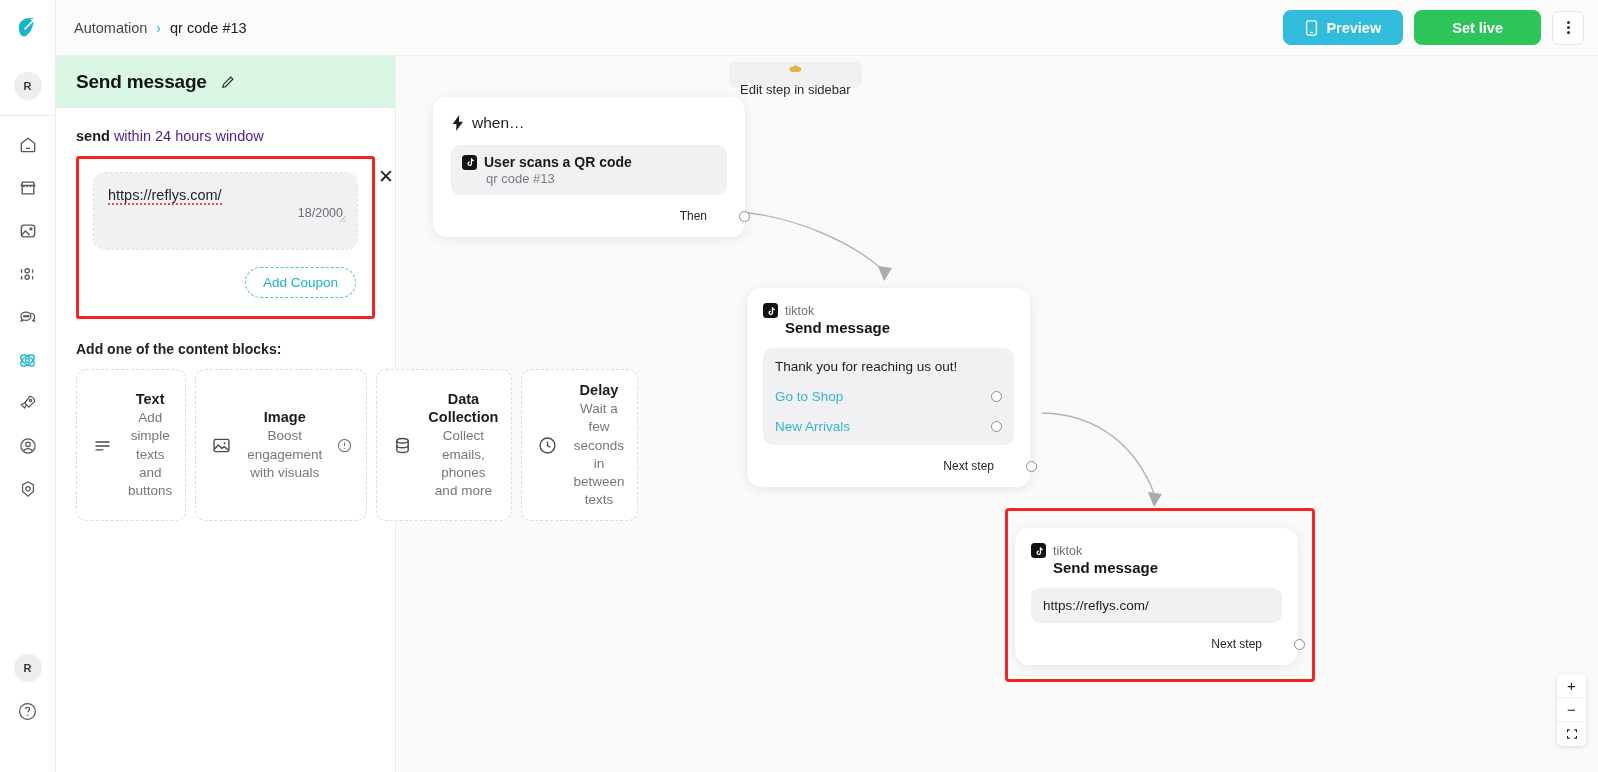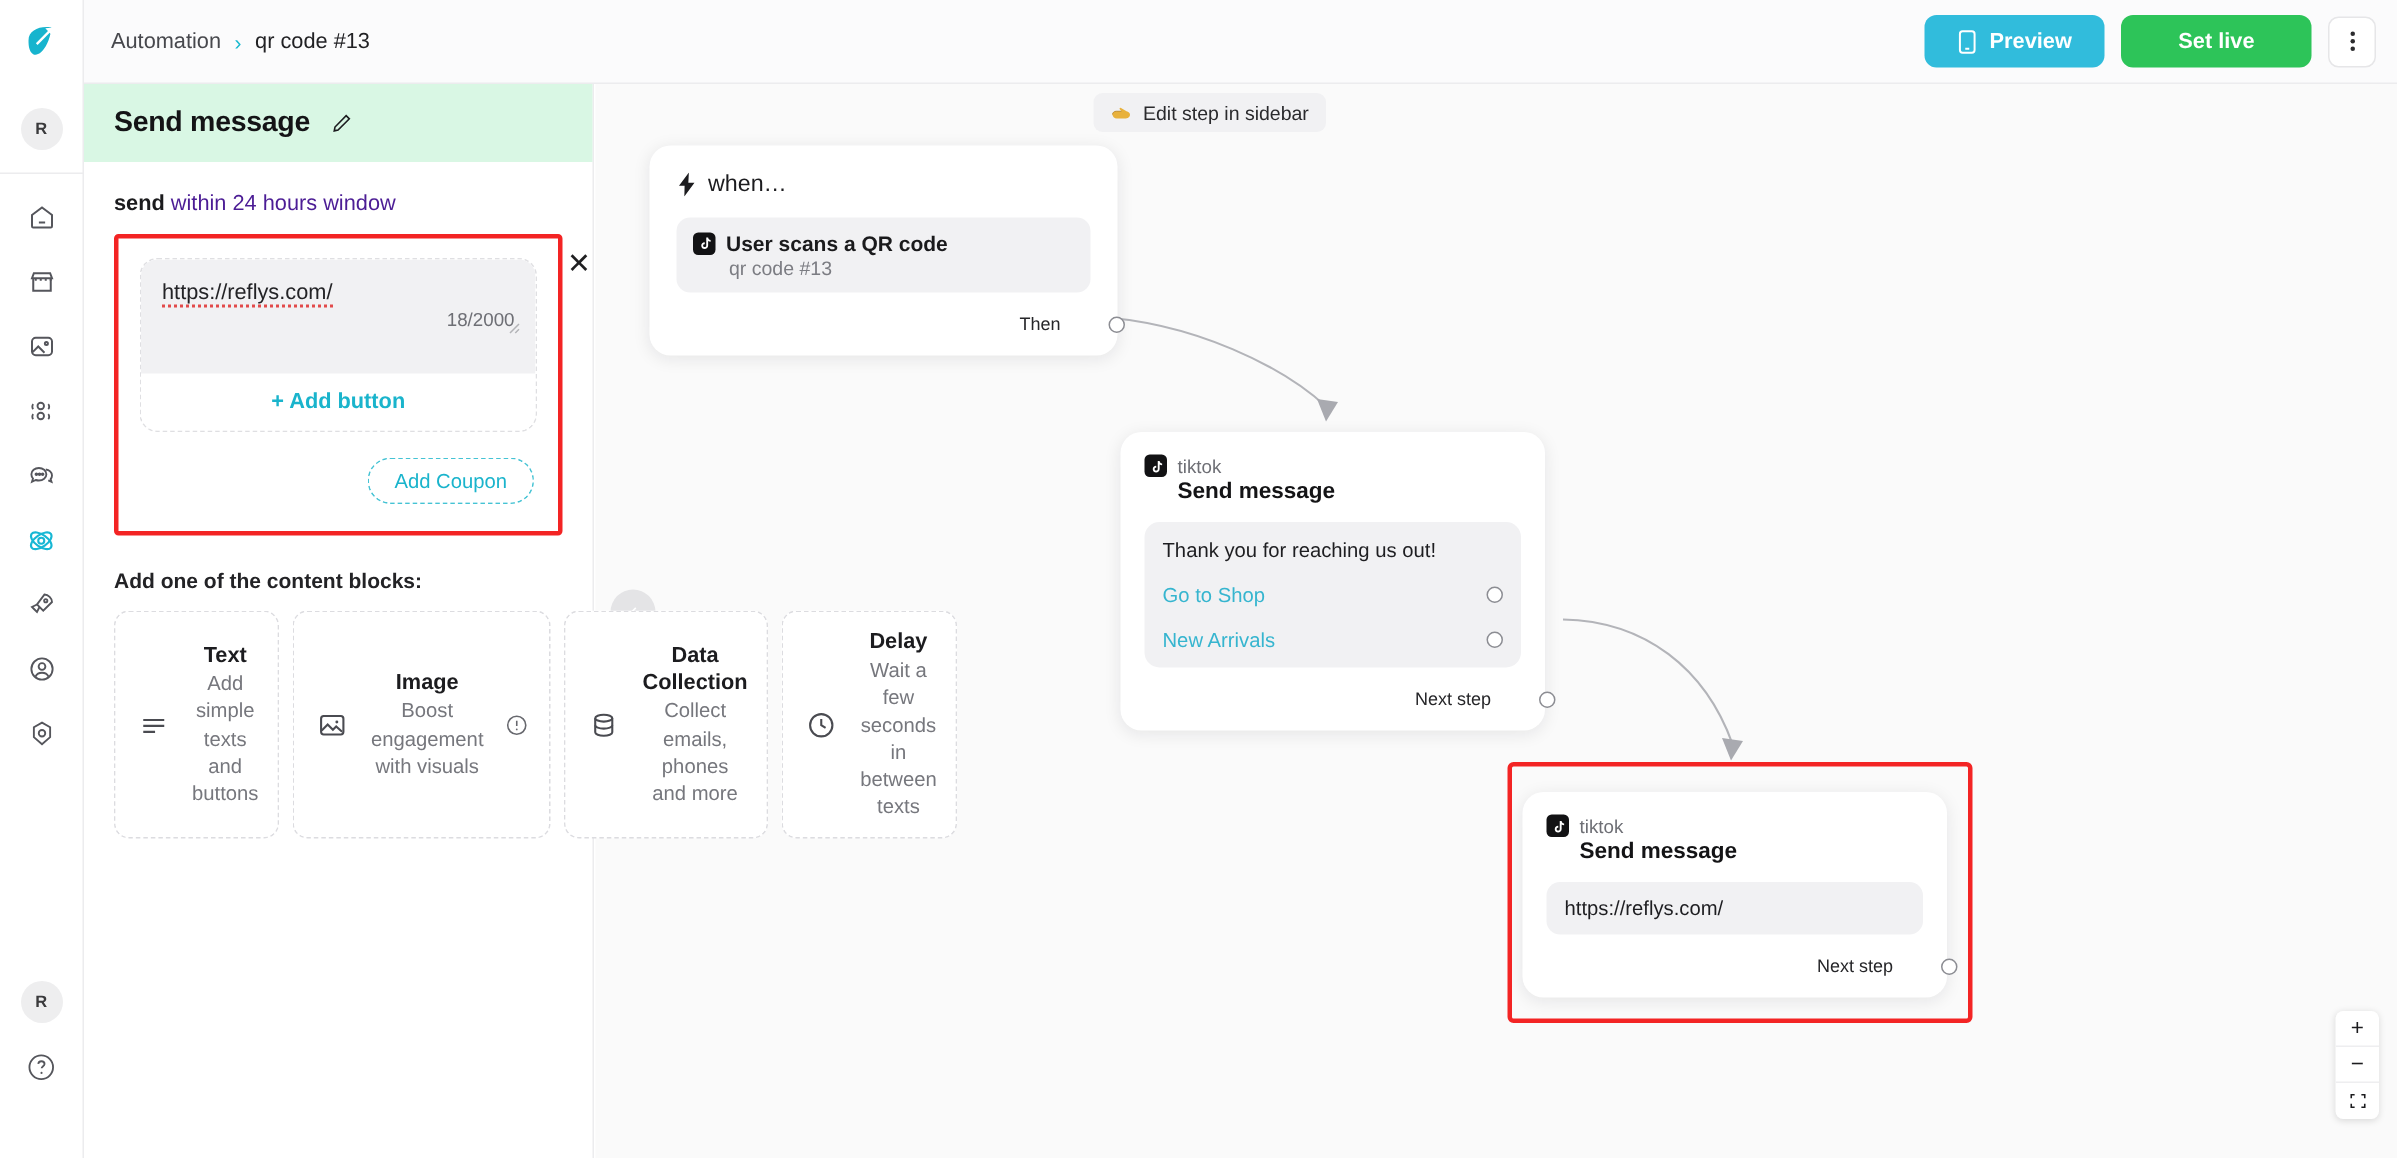--- a/index.html
+++ b/index.html
@@ -109,21 +109,21 @@
   .block-warn { margin-left: auto; color: #67686e; }
 
   
   .canvas {
     position: absolute; left: 397px; top: 56px; width: 1201px; height: 716px;
     background: #fafafa; overflow: hidden;
   }
   .edit-pill {
     position: absolute; left: 332px; top: 6px; height: 26px; background: #f1f1f3;
     border-radius: 6px; display: flex; align-items: center; gap: 7px; padding: 0 11px;
-    font-size: 13px; color: #2a2a2d; cursor: pointer;
+    font-size: 13px; color: #2a2a2d; cursor: pointer; flex-direction: column;
   }
   .collapse-btn {
     position: absolute; left: 10px; top: 337px; width: 30px; height: 30px; border-radius: 50%;
     background: #e4e4e6; display: flex; align-items: center; justify-content: center;
     color: #ffffff; cursor: pointer; font-size: 13px;
   }
 
   .node { position: absolute; background: #fff; border-radius: 14px; box-shadow: 0 2px 11px rgba(20,20,30,.09); }
   .node-trigger { left: 36px; top: 41px; width: 312px; padding: 17px 18px 10px 18px; }
   .when-row { display: flex; align-items: center; gap: 7px; font-size: 15.5px; color: #1c1c1f; font-weight: 400; }
@@ -306,21 +306,20 @@
         <div class="msg-card">
           <div class="msg-text-area">
             <div class="msg-url"><span class="squig">https://reflys.com/</span></div>
             <span class="resize-h">
               <svg width="10" height="10" viewBox="0 0 10 10" stroke="#6a6b70" stroke-width="1">
                   <path d="M9 3L3 9M9 6.5L6.5 9"></path>
                 </svg>
             </span>
             <div class="counter">18/2000</div>
           </div>
-          <div class="add-button-row">+ Add button</div>
         </div>
         <div class="coupon-row">
           <button class="coupon-btn">Add Coupon</button>
         </div>
       </div>
 
       <div class="blocks-title">Add one of the content blocks:</div>
       <div class="blocks">
 
         <div class="block">

